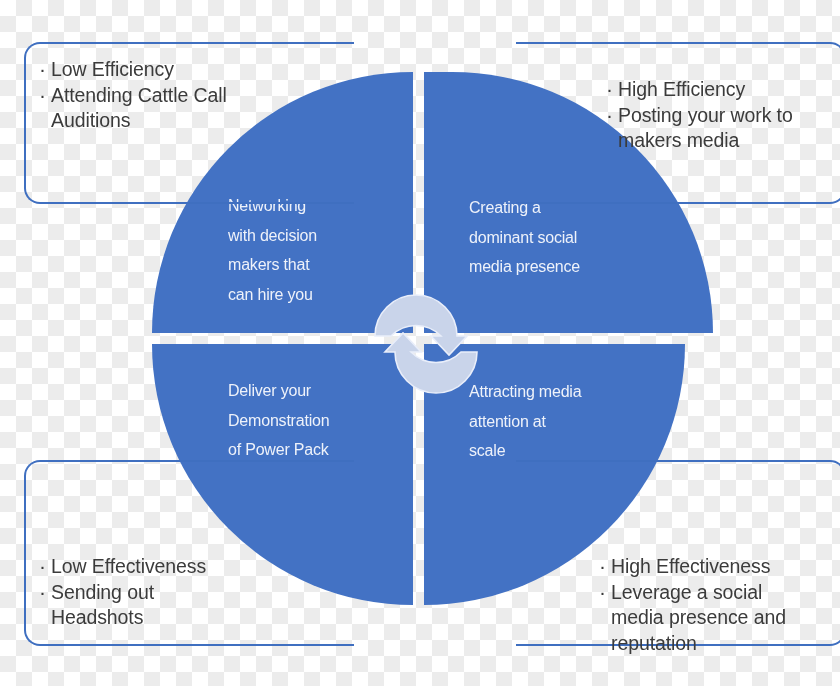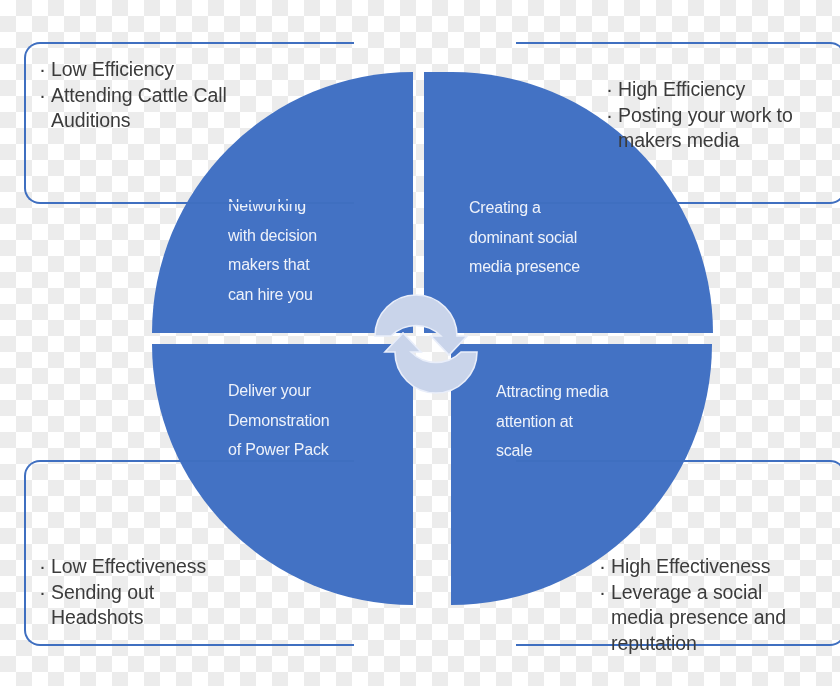--- a/index.html
+++ b/index.html
@@ -109,21 +109,21 @@
   .quad {
     position: absolute;
     width: 261px;
     height: 261px;
     background: #4372c4;
     overflow: hidden;
   }
   .quad.q-tl { left: 0;     top: 0;     border-radius: 261px 0 0 0; }
   .quad.q-tr { left: 272px; top: 0;     border-radius: 0 261px 0 0; padding-left: 28px; }
   .quad.q-bl { left: 0;     top: 272px; border-radius: 0 0 0 261px; }
-  .quad.q-br { left: 272px; top: 272px; border-radius: 0 0 261px 0; margin-left: 27px; }
+  .quad.q-br { left: 272px; top: 272px; border-radius: 0 0 261px 0; }
 
   .quad-label {
     position: absolute;
     color: #eef2fa;
     font-size: 16px;
     line-height: 29.5px;
     letter-spacing: -0.2px;
     white-space: nowrap;
   }
   .q-tl .quad-label { left: 76px;  top: 119px; }

